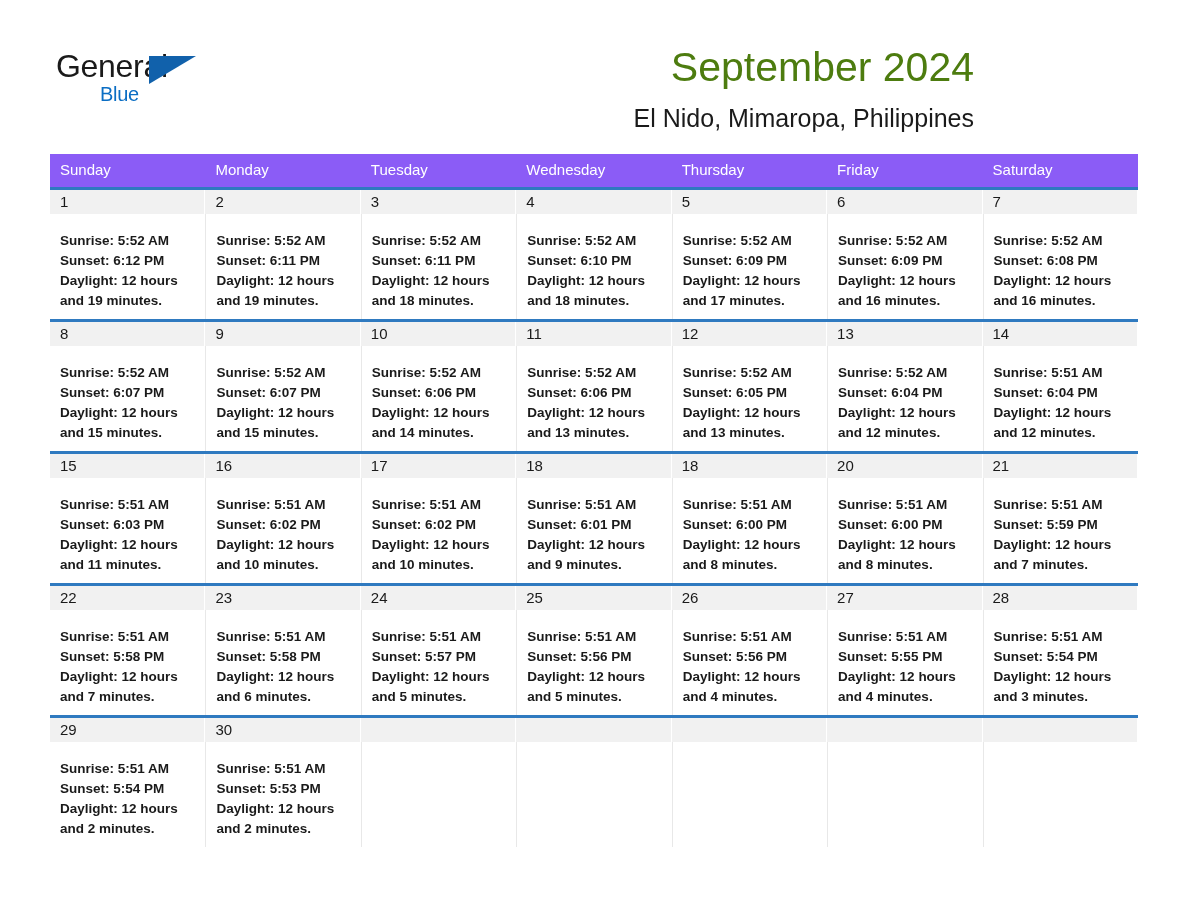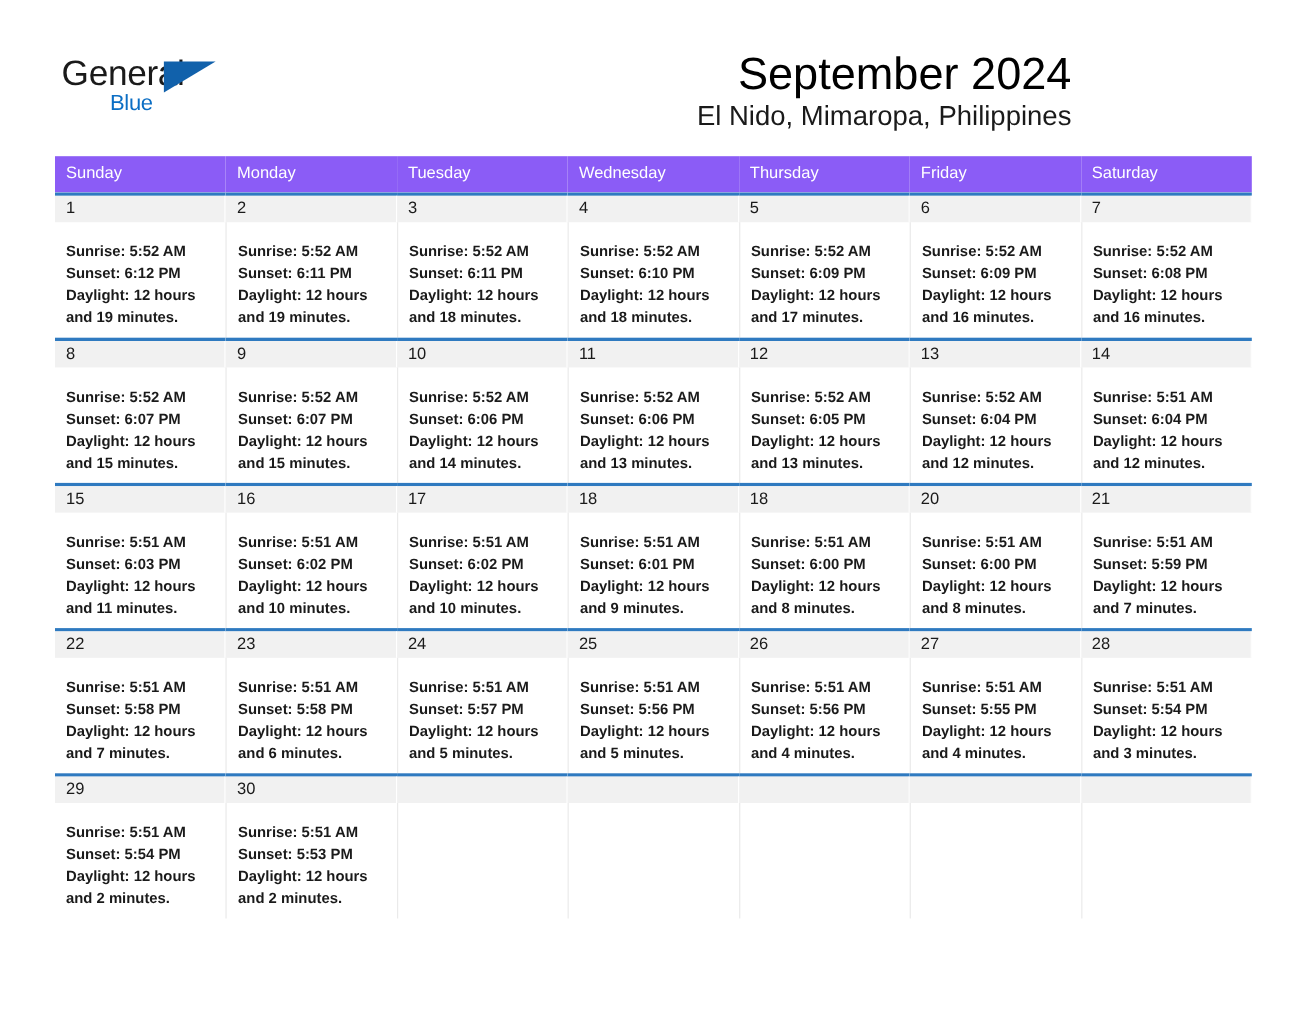--- a/index.html
+++ b/index.html
@@ -65,29 +65,29 @@
     line-height: 1;
   }
   .titles {
     text-align: right;
     flex: 1 1 auto;
     padding-top: 2px;
   }
   .month-title {
     font-size: 41px;
     font-weight: 400;
-    color: #000000;
+    color: #4d7c0f;
     line-height: 1.05;
     letter-spacing: 0px;
   }
   .location {
     font-size: 25px;
     font-weight: 400;
     color: #1a1a1a;
-    margin-top: 4px;
+    margin-top: 16px;
     line-height: 1.1;
   }
 
   
   .calendar {
     margin: 21px 50px 0 50px;
     width: 1088px;
   }
   .cal-table {
     width: 100%;

